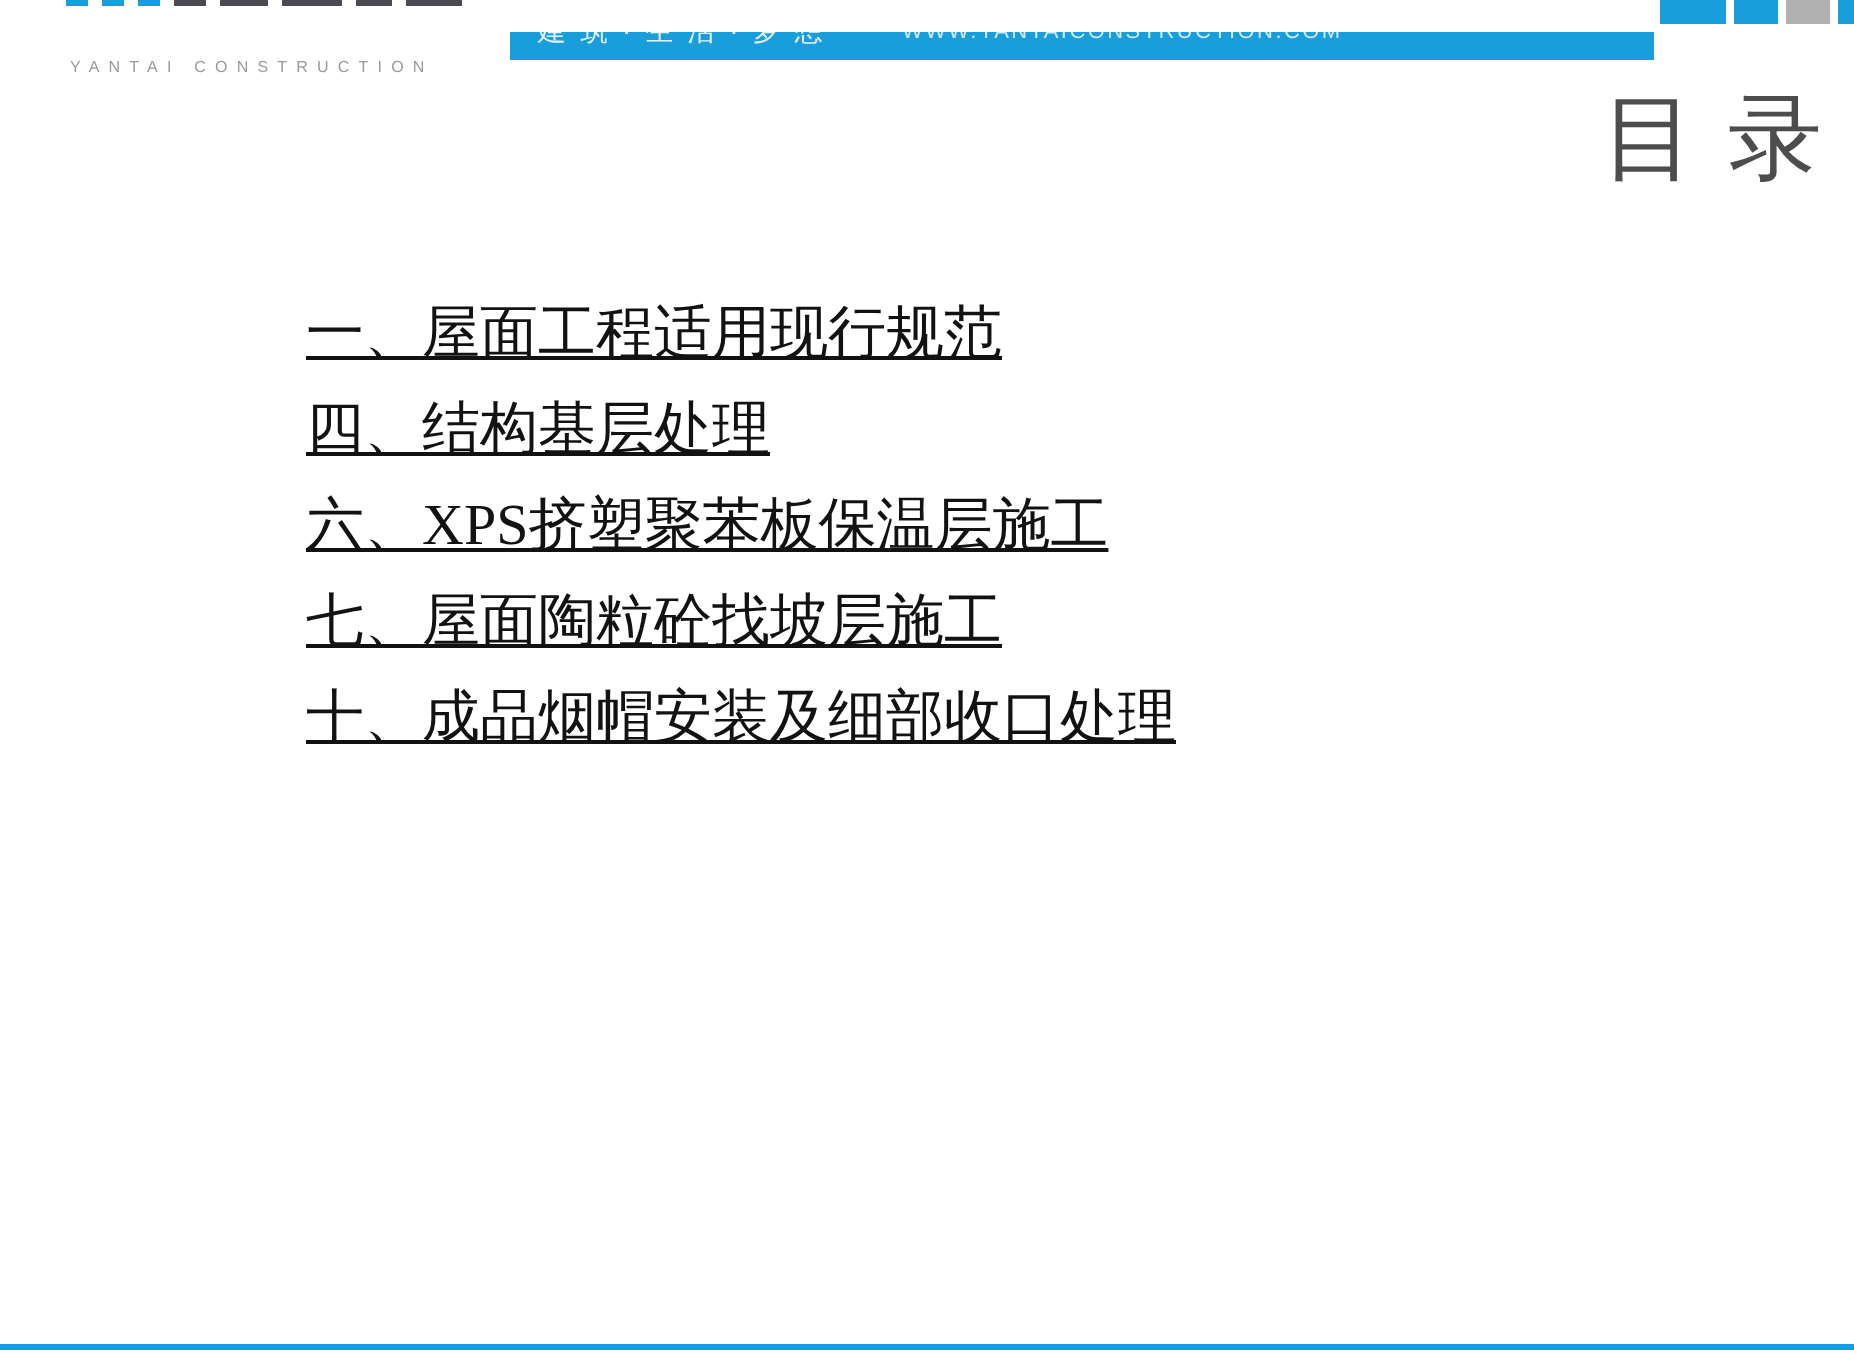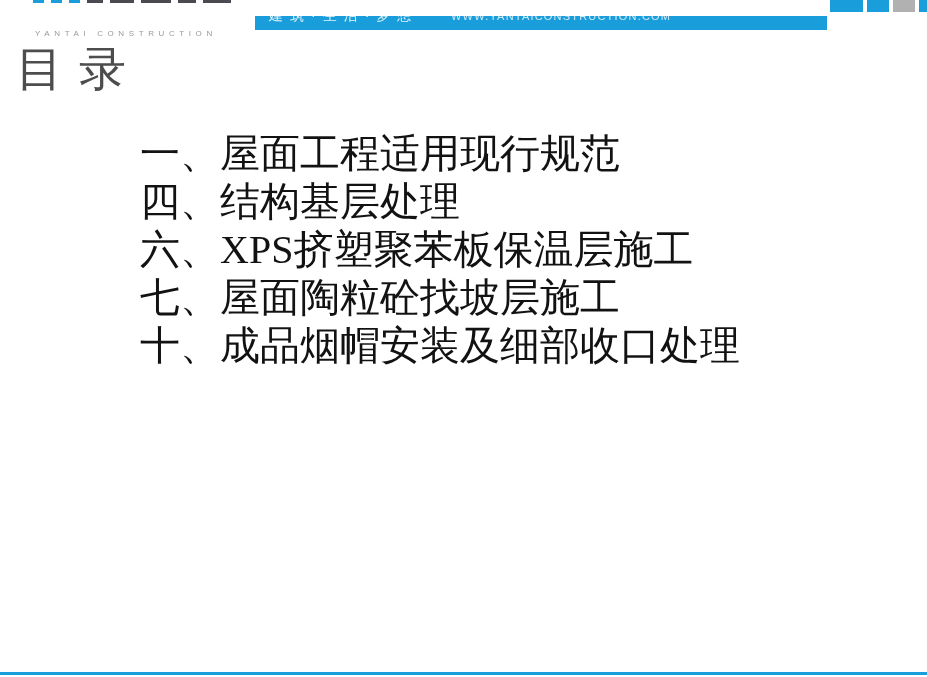--- a/index.html
+++ b/index.html
@@ -47,31 +47,31 @@
   .corner-squares{position:absolute;right:0;top:0;left:830px;height:12px;}
   .corner-squares span{position:absolute;top:0;height:12px;display:block;}
   .sq1{left:0;width:33px;background:#1A9EDB;}
   .sq2{left:37px;width:22px;background:#1A9EDB;}
   .sq3{left:63px;width:22px;background:#B1B1B1;}
   .sq4{left:89px;width:22px;background:#1A9EDB;}
 
   
   .page-title{
     position:absolute;left:0;top:38px;width:100%;
-    margin:0;text-align:left;
+    margin:0;text-align:right;
     font-size:47px;font-weight:normal;
     letter-spacing:16px;text-indent:16px;
     color:#4d4d4d;
   }
 
   
   .toc{
     position:absolute;left:140px;top:130px;
-    margin:0;padding:0;list-style:none;
-    font-size:40px;color:#121212;
+    margin:13px;padding:0;list-style:none;
+    font-size:29px;color:#121212;text-decoration:underline;
   }
   .toc li{
     height:48px;line-height:48px;white-space:nowrap;
   }
 
   
   .footer-line{
     position:absolute;left:0;right:0;bottom:2px;height:3px;
     background:#1A9EDB;
   }

